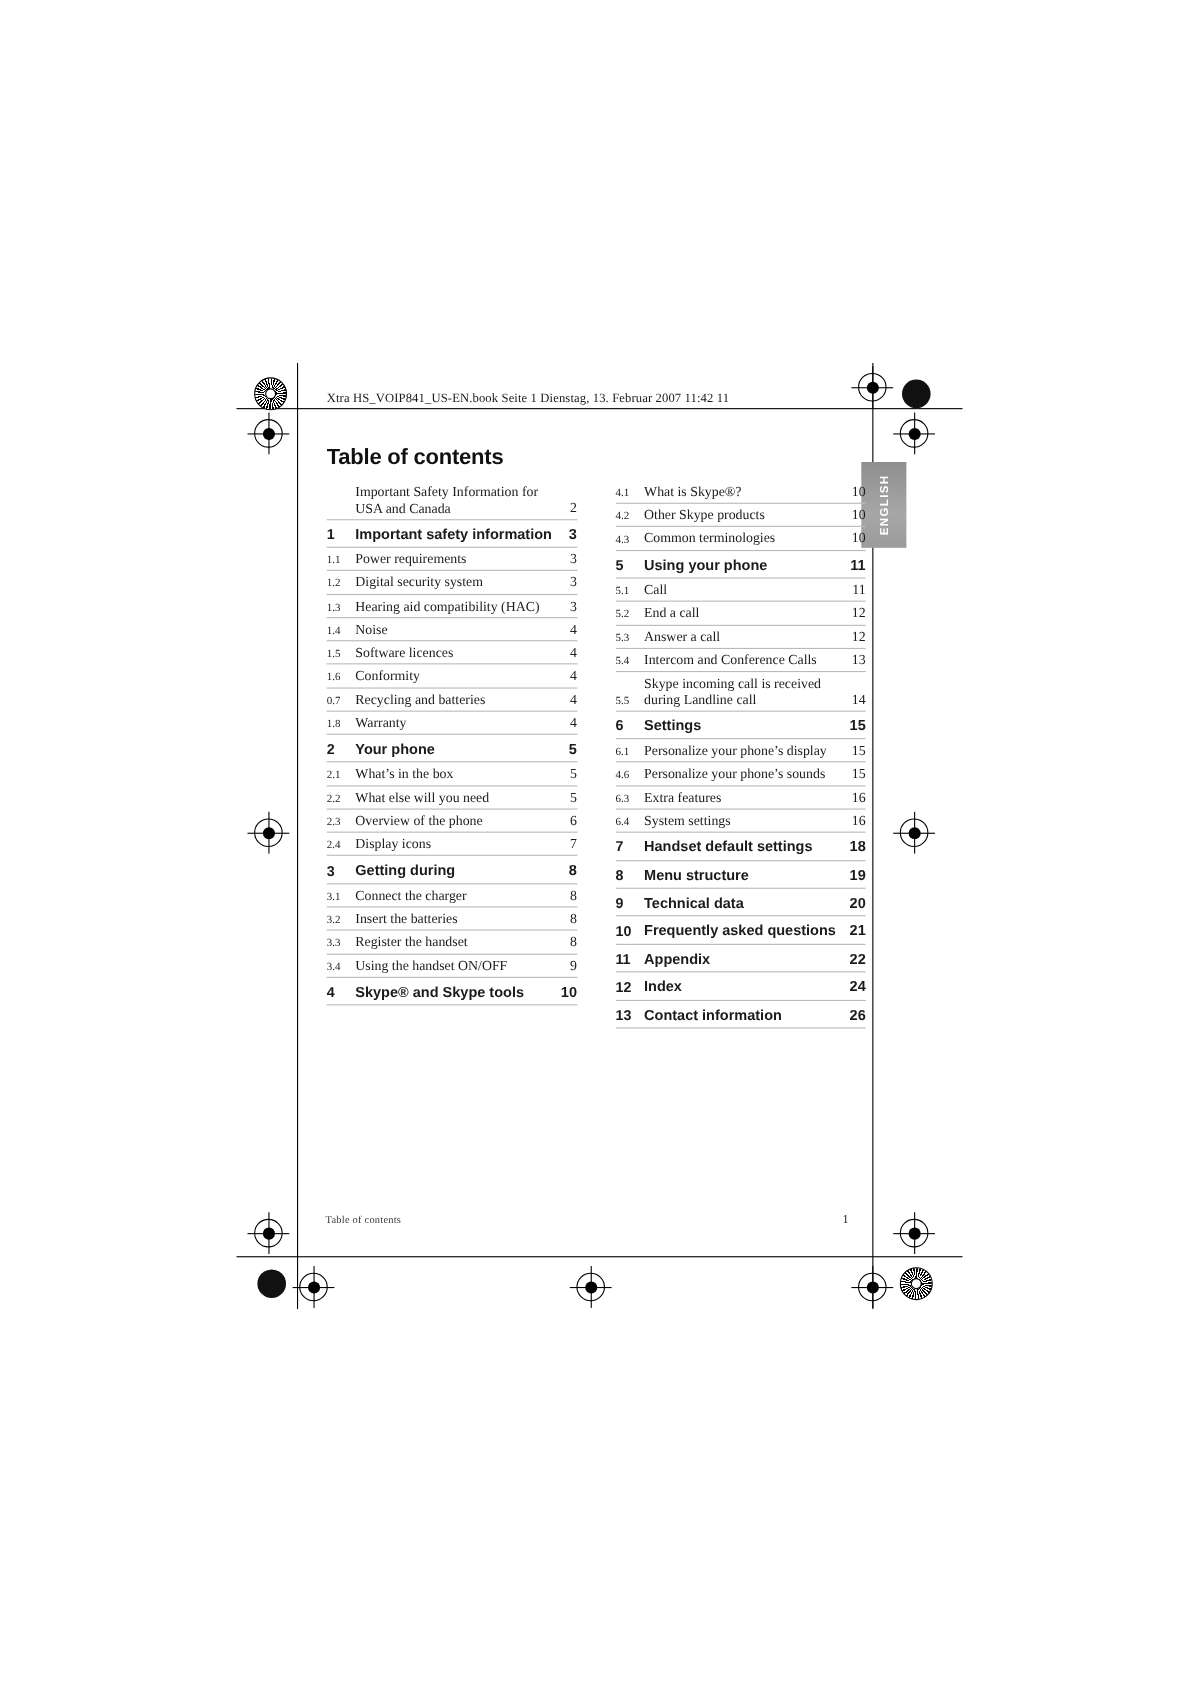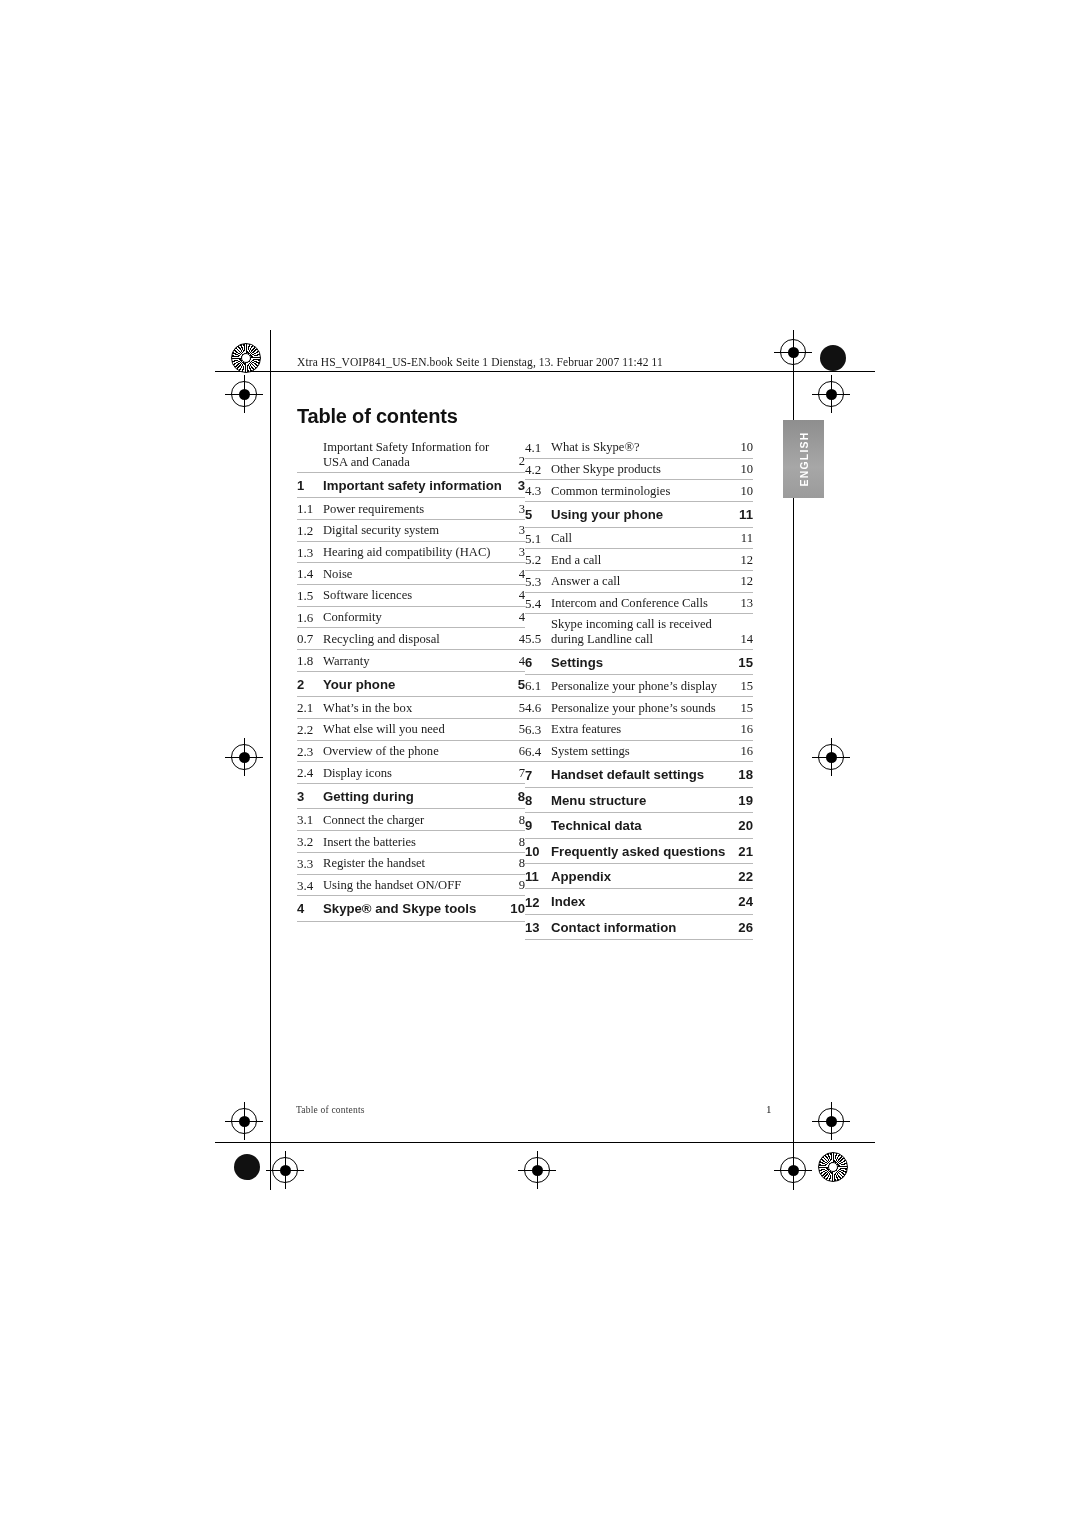--- a/index.html
+++ b/index.html
@@ -113,40 +113,41 @@
     margin: 0 0 16px 0;
     color: #111;
   }
 
   .cols {
     position: absolute;
     left: 297px;
     top: 437px;
     width: 490px;
     display: flex;
+    gap: 35px;
   }
   .col {
     width: 228px;
   }
 
   
   .toc-row {
     display: flex;
     align-items: flex-end;
     border-bottom: 0.9px solid #b9b9b9;
     padding: 3px 0 2.5px 0;
     font-size: 12.6px;
     line-height: 1.17;
     color: #1b1b1b;
     font-family: "Liberation Serif", serif;
   }
   .toc-row .num {
     width: 26px;
     flex: 0 0 26px;
-    font-size: 13px;
+    font-size: 10px;
   }
   .toc-row .title {
     flex: 1 1 auto;
     padding-right: 6px;
   }
   .toc-row .page {
     flex: 0 0 auto;
     text-align: right;
     min-width: 14px;
   }
@@ -305,21 +306,21 @@
           <div class="title">Software licences</div>
           <div class="page">4</div>
         </div>
         <div class="toc-row level2">
           <div class="num">1.6</div>
           <div class="title">Conformity</div>
           <div class="page">4</div>
         </div>
         <div class="toc-row level2">
           <div class="num">0.7</div>
-          <div class="title">Recycling and disposal</div>
+          <div class="title">Recycling and batteries</div>
           <div class="page">4</div>
         </div>
         <div class="toc-row level2">
           <div class="num">1.8</div>
           <div class="title">Warranty</div>
           <div class="page">4</div>
         </div>
         <div class="toc-row level1">
           <div class="num">2</div>
           <div class="title">Your phone</div>

